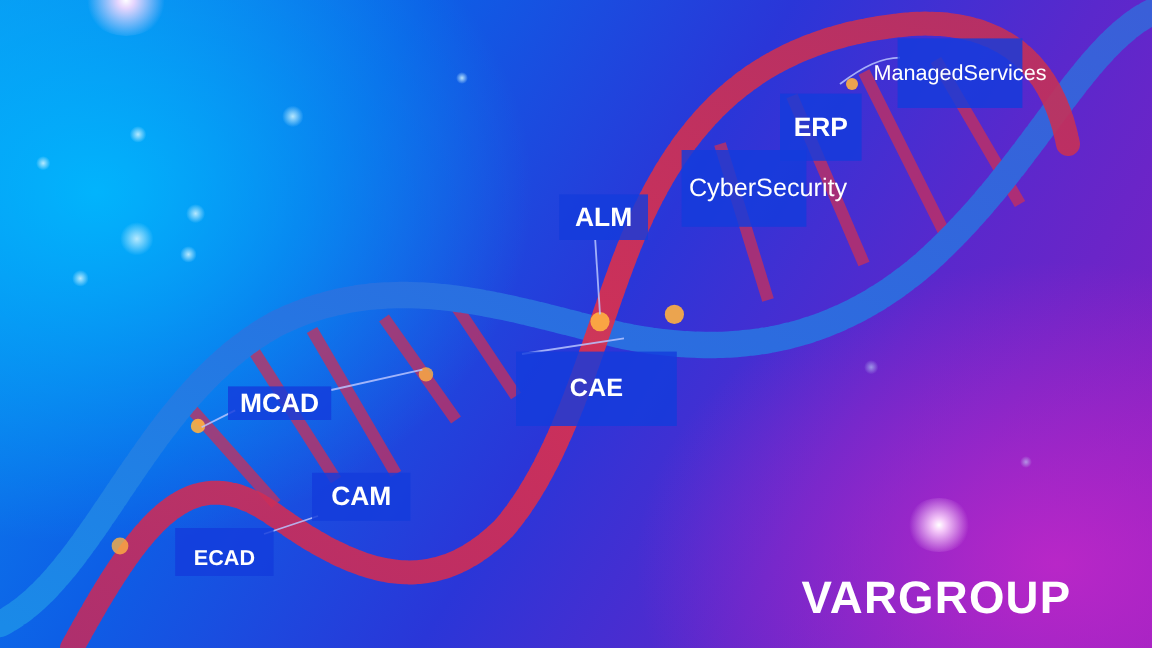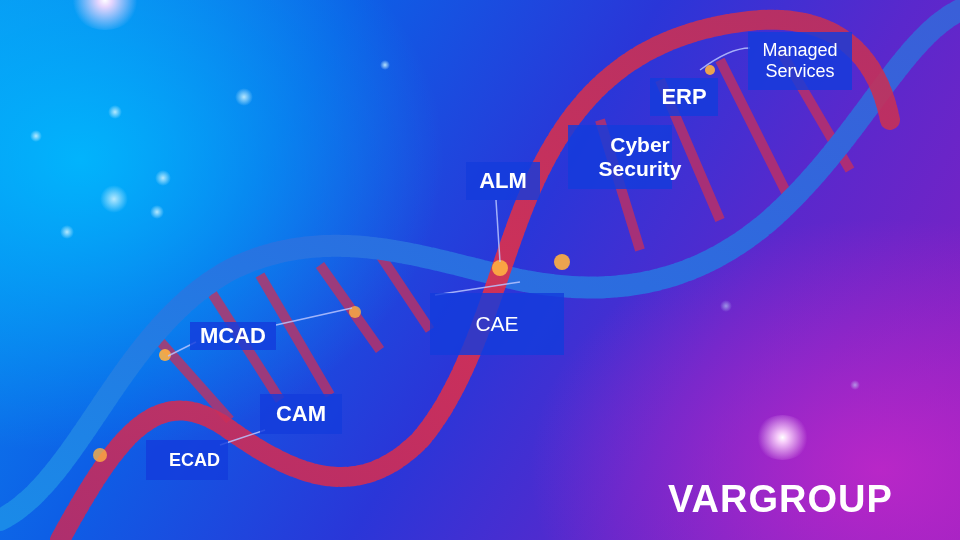--- a/index.html
+++ b/index.html
@@ -11,21 +11,21 @@
       radial-gradient(ellipse 500px 360px at 880px 470px, rgba(200,40,200,0.8), rgba(160,30,200,0) 70%),
       linear-gradient(120deg, #0a8ff0 0%, #0d5fe6 28%, #2a36d8 52%, #5a28cc 72%, #8a1fc0 100%);
   }
   .bokeh { position: absolute; border-radius: 50%; background: radial-gradient(circle, rgba(200,240,255,0.9), rgba(120,210,255,0) 70%); }
   .flare { position: absolute; border-radius: 50%; background: radial-gradient(circle, #fff 0%, rgba(255,220,255,0.9) 15%, rgba(255,120,220,0) 70%); }
   svg.helix { position: absolute; left: 0; top: 0; }
   .label {
     position: absolute; background: rgba(20,60,220,0.82); color: #fff;
     font-weight: bold; text-align: center; line-height: 1.15;
     padding: 4px 8px; box-sizing: border-box;
-    display: flex; align-items: center; justify-content: center; flex-direction: column;
+    display: flex; align-items: center; justify-content: center; flex-direction: row;
   }
   .label span { display: block; }
   .logo { position: absolute; left: 668px; top: 478px; color: #fff; font-weight: bold; font-size: 38px; letter-spacing: 1px; font-family: "Liberation Sans", sans-serif; }
 </style>
 </head>
 <body>
 
 <div id="scene">
   <div class="flare" style="left:70px;top:-30px;width:70px;height:60px;"></div>
   <div class="bokeh" style="left:100px;top:185px;width:28px;height:28px;"></div>
@@ -86,31 +86,31 @@
       <path d="M435 295 L 520 282"></path>
       <path d="M496 200 L 500 262"></path>
       <path d="M700 70 C 720 55, 735 48, 750 48"></path>
     </g>
   </svg>
 
   <div class="label" style="left:748px;top:32px;width:104px;height:58px;font-size:18px;font-weight:normal;">
     <span>Managed</span>
     <span>Services</span>
   </div>
-  <div class="label" style="left:650px;top:78px;width:68px;height:38px;font-size:22px;">
+  <div class="label" style="left:650px;top:78px;width:68px;height:56px;font-size:22px;">
     <span>ERP</span>
   </div>
-  <div class="label" style="left:568px;top:125px;width:104px;height:64px;font-size:21px;font-weight:bold;padding-left:48px;">
+  <div class="label" style="left:568px;top:125px;width:104px;height:64px;font-size:21px;font-weight:normal;padding-left:48px;">
     <span>Cyber</span>
     <span>Security</span>
   </div>
   <div class="label" style="left:466px;top:162px;width:74px;height:38px;font-size:22px;text-align:right;">
     <span>ALM</span>
   </div>
-  <div class="label" style="left:430px;top:293px;width:134px;height:62px;font-size:21px;font-weight:normal;">
+  <div class="label" style="left:430px;top:293px;width:134px;height:62px;font-size:21px;font-weight:bold;">
     <span>CAE</span>
   </div>
   <div class="label" style="left:190px;top:322px;width:86px;height:28px;font-size:22px;">
     <span>MCAD</span>
   </div>
   <div class="label" style="left:260px;top:394px;width:82px;height:40px;font-size:22px;justify-content:center;">
     <span>CAM</span>
   </div>
   <div class="label" style="left:146px;top:440px;width:82px;height:40px;font-size:18px;align-items:flex-end;">
     <span>ECAD</span>

